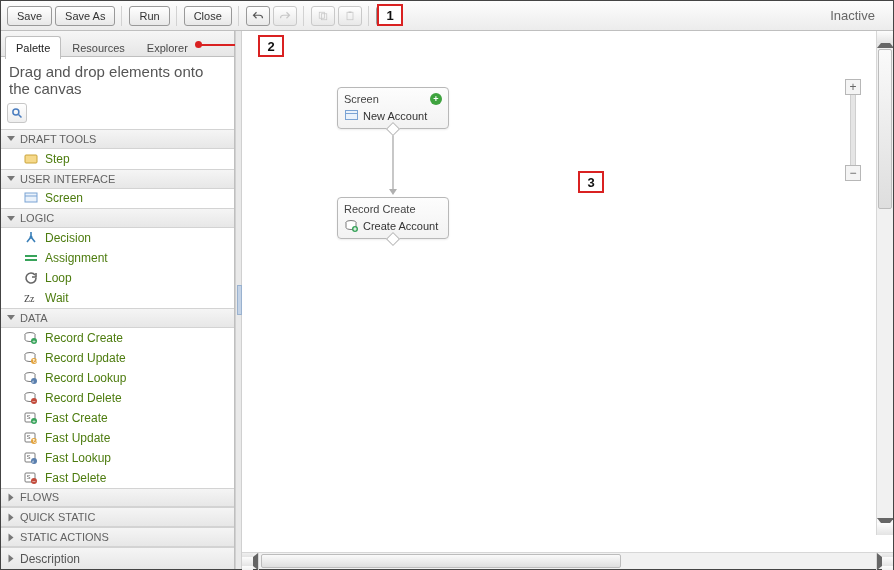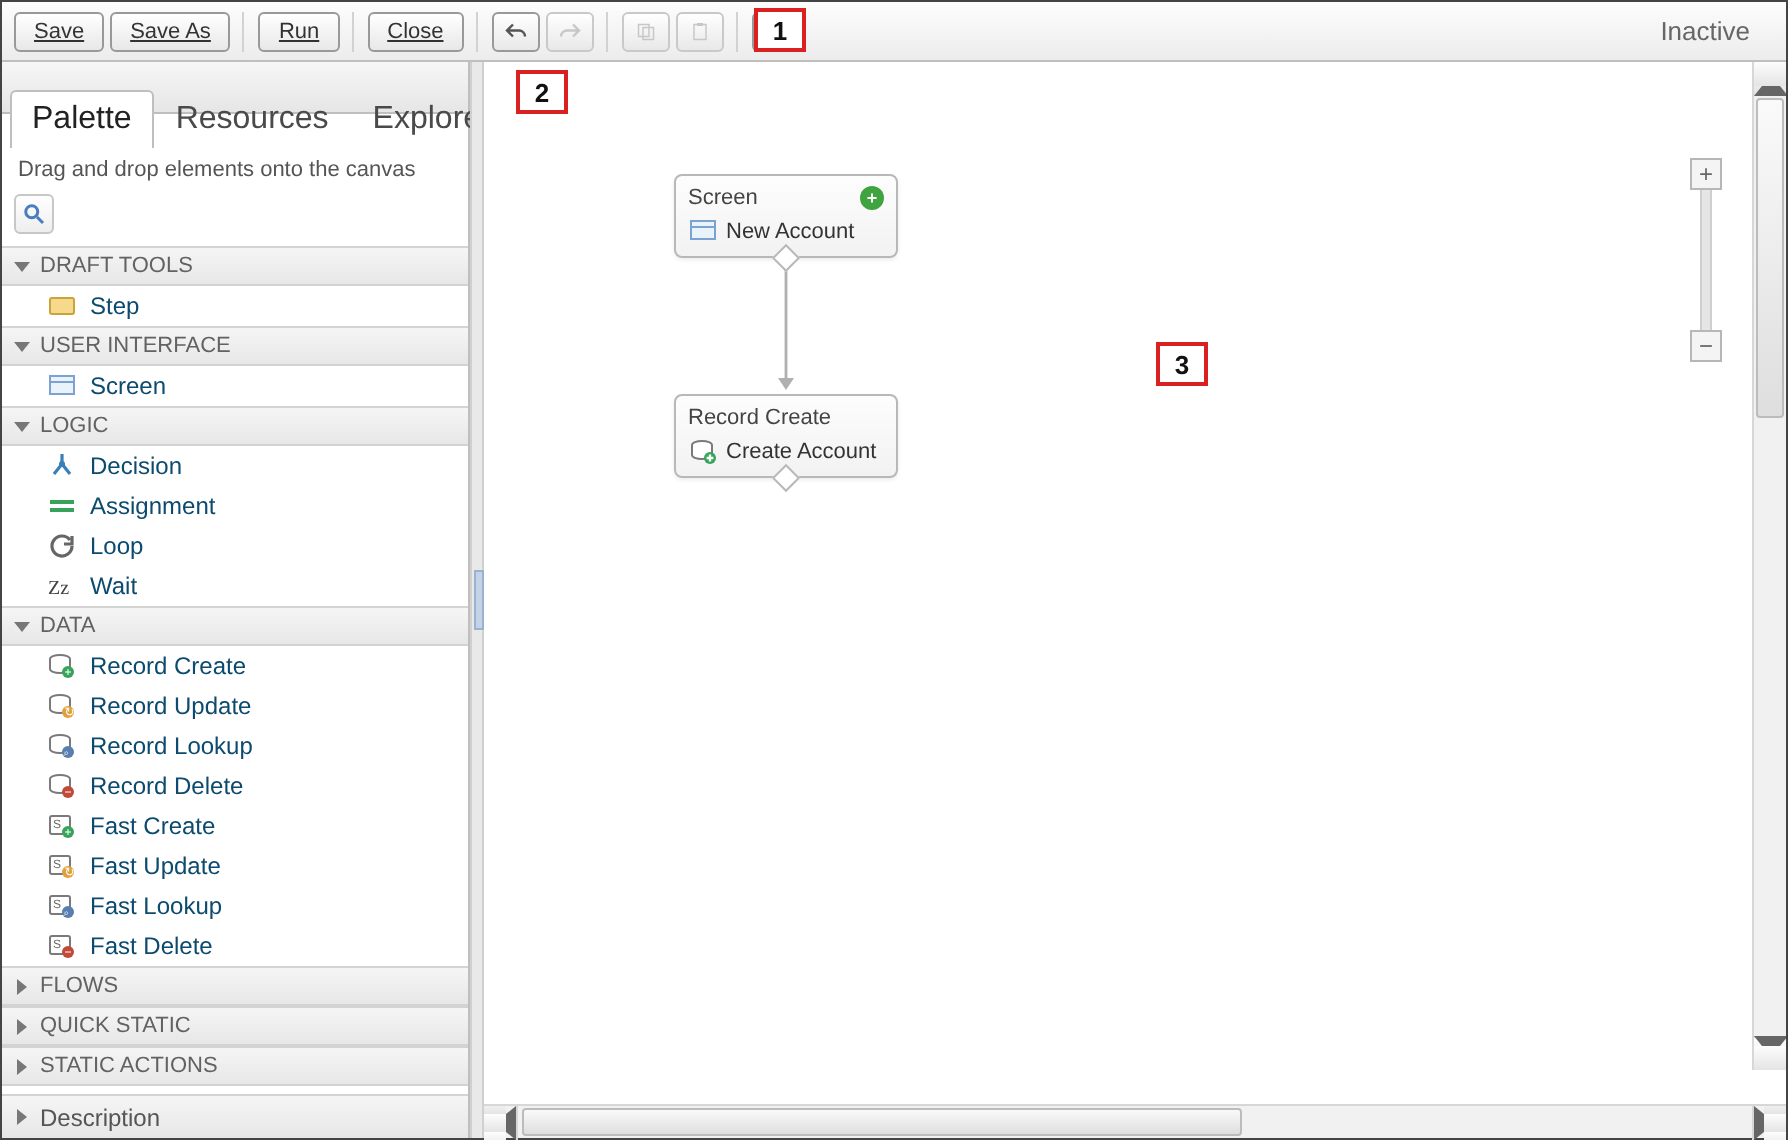--- a/index.html
+++ b/index.html
@@ -29,21 +29,20 @@
   }
   .btn {
     height: 20px;
     border: 1px solid #999;
     background: linear-gradient(#fff, #e8e8e8);
     border-radius: 3px;
     padding: 0 9px;
     display: flex; align-items: center; justify-content: center;
     font-size: 11px;
     cursor: pointer;
-    text-decoration: underline;
   }
   .btn-icon {
     width: 24px; padding: 0;
     color: #666;
   }
   .btn-icon svg { width: 12px; height: 12px; }
   .btn-icon.disabled { color: #bbb; border-color: #c9c9c9; }
   .tb-sep { width: 2px; height: 20px; border-left: 1px solid #d2d2d2; margin: 0 3px; }
   .tb-spacer { flex: 1; }
   .status-text {
@@ -59,48 +58,48 @@
     display: flex; flex-direction: column;
   }
   .tabs {
     height: 26px; display: flex; align-items: flex-end;
     background: linear-gradient(#f6f6f6, #e6e6e6);
     border-bottom: 1px solid #bfbfbf;
     padding: 0 4px; gap: 0;
   }
   .tab {
     padding: 5px 10px 5px 10px;
-    font-size: 16px;
+    font-size: 11px;
     color: #4a4a4a;
     border: 1px solid transparent;
     border-bottom: none;
     cursor: pointer;
     position: relative;
-    top: 18px;
+    top: 3px;
     margin-top: 40px;
   }
   .tab.active {
     background: #fff;
     border-color: #bfbfbf;
     border-radius: 3px 3px 0 0;
     color: #222;
   }
   .tabs-tail {
     flex: 1; position: relative; height: 100%;
   }
   .tab-callout-line {
     position: absolute; left: 0; top: 13px; height: 2px;
     background: #d92121; width: 58px;
   }
   .tab-callout-dot {
     position: absolute; left: -4px; top: 10px;
     width: 7px; height: 7px; background: #d92121; border-radius: 50%;
   }
   .hint {
-    padding: 6px 8px; color: #555; font-size: 11px; margin-top: 16px;
+    padding: 6px 8px; color: #555; font-size: 15px;
   }
   .search-row {
     display: flex; align-items: center; gap: 4px;
     padding: 0 6px 6px 6px;
   }
   .search-icon {
     width: 20px; height: 20px; display: flex; align-items:center; justify-content:center;
     border: 1px solid #c7c7c7; border-radius: 3px;
     background: linear-gradient(#fff,#eee);
   }
@@ -122,21 +121,21 @@
   .section-header.collapsed .arrow-icon { transform: rotate(-90deg); }
   .arrow-icon {
     width: 0; height: 0;
     border-left: 4px solid transparent;
     border-right: 4px solid transparent;
     border-top: 5px solid #777;
   }
   .item {
     height: 20px; display: flex; align-items: center; gap: 6px;
     padding: 0 8px 0 22px;
-    font-size: 12px; color: #0c4a6e;
+    font-size: 12px; color: #4d7c0f;
     cursor: pointer;
   }
   .item .ic { width: 16px; height: 16px; flex: 0 0 16px; display:flex; align-items:center; justify-content:center; }
   .description-bar {
     height: 22px; display:flex; align-items:center;
     background: linear-gradient(#f5f5f5,#e7e7e7);
     border-top: 1px solid #d3d3d3;
     padding: 0 6px; gap: 5px; color:#555;
   }
   

